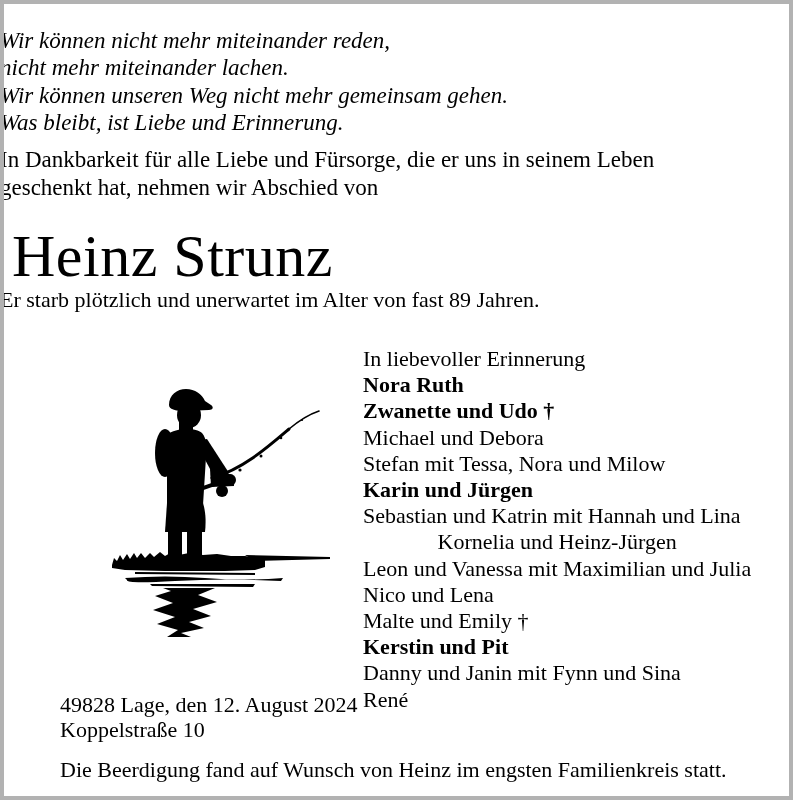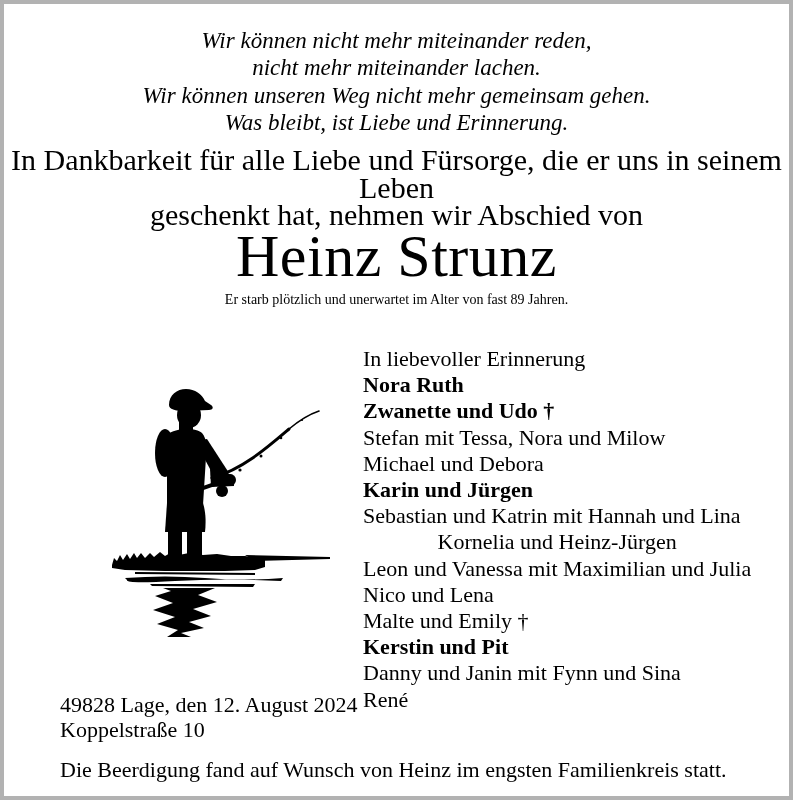--- a/index.html
+++ b/index.html
@@ -16,44 +16,44 @@
     position: absolute;
     inset: 0;
     border: 4px solid #b2b2b2;
     pointer-events: none;
     z-index: 10;
   }
   .centered-block {
     position: absolute;
     left: 0;
     right: 0;
-    text-align: center;
+    text-align: left;
   }
   .poem {
     top: 27px;
     font-style: italic;
     font-size: 23px;
     line-height: 27.4px;
   }
   .intro {
     top: 146px;
-    font-size: 30px;
+    font-size: 23px;
     line-height: 27.5px;
   }
   .deceased-name {
     top: 212px;
     margin: 12px;
     font-size: 60px;
     line-height: 64px;
     font-weight: normal;
     letter-spacing: 0.5px;
   }
   .death-note {
     top: 286px;
-    font-size: 14px;
+    font-size: 22px;
     line-height: 27px;
   }
   .mourners {
     position: absolute;
     left: 363px;
     top: 317px;
     font-size: 22px;
     line-height: 26.2px;
     white-space: nowrap;
     margin-top: 29px;
@@ -143,22 +143,22 @@
     <circle cx="156" cy="73" r="1.5"></circle>
     <circle cx="176" cy="55" r="1.3"></circle>
     <circle cx="197" cy="37" r="1.1"></circle>
   </g>
 </svg>
 
 <div class="mourners">
   <div>In liebevoller Erinnerung</div>
   <div style="font-weight: bold;">Nora Ruth</div>
   <div style="font-weight: bold;">Zwanette und Udo †</div>
+  <div>Michael und Debora</div>
   <div>Stefan mit Tessa, Nora und Milow</div>
-  <div>Michael und Debora</div>
   <div style="font-weight: bold;">Karin und Jürgen</div>
   <div>Sebastian und Katrin mit Hannah und Lina</div>
   <div style="font-weight: normal; text-align: center;">Kornelia und Heinz-Jürgen</div>
   <div>Leon und Vanessa mit Maximilian und Julia</div>
   <div>Nico und Lena</div>
   <div>Malte und Emily †</div>
   <div style="font-weight: bold;">Kerstin und Pit</div>
   <div>Danny und Janin mit Fynn und Sina</div>
   <div>René</div>
 </div>

